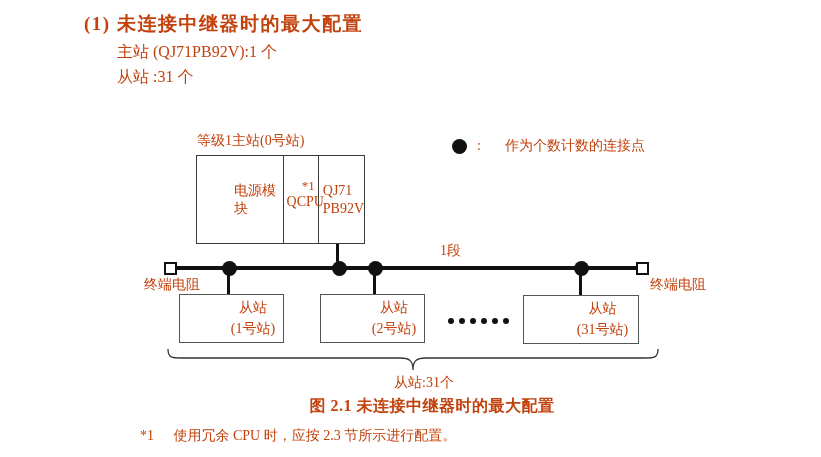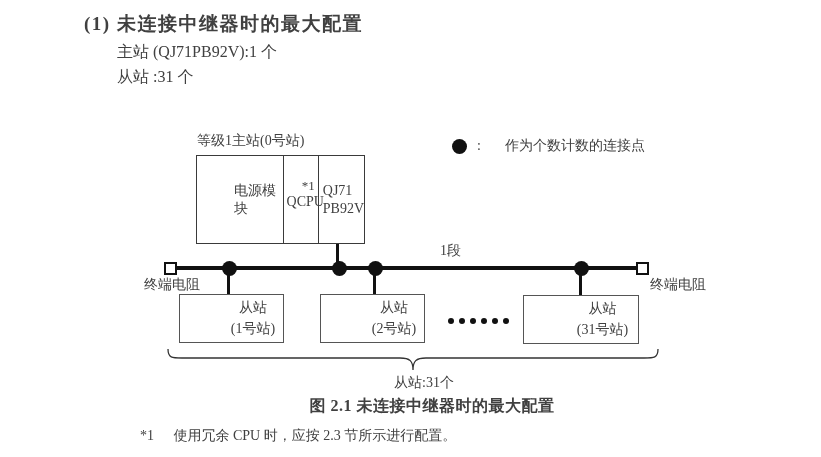--- a/index.html
+++ b/index.html
@@ -1,18 +1,18 @@
 <!DOCTYPE html>
 <html><head>
 <meta charset="utf-8">
 <style>
   html,body{margin:0;padding:0;background:#fff;}
   #page{
     position:relative;width:821px;height:457px;background:#ffffff;overflow:hidden;
-    font-family:"Liberation Serif","DejaVu Serif",serif;color:#404040;
+    font-family:"Liberation Serif","DejaVu Serif",serif;color:#c2410c;
   }
   .abs{position:absolute;}
   
   .title{left:84px;top:11px;font-size:19px;font-weight:bold;letter-spacing:1.5px;white-space:nowrap;}
   .hline1{left:117px;top:42px;font-size:16px;white-space:nowrap;}
   .hline2{left:117px;top:67px;font-size:16px;white-space:nowrap;}
   
   .master-label{left:197px;top:132px;font-size:14px;white-space:nowrap;}
   .master-box{left:196px;top:155px;width:169px;height:89px;border:1px solid #3a3a3a;
     box-sizing:border-box;display:flex;background:#fff;}

